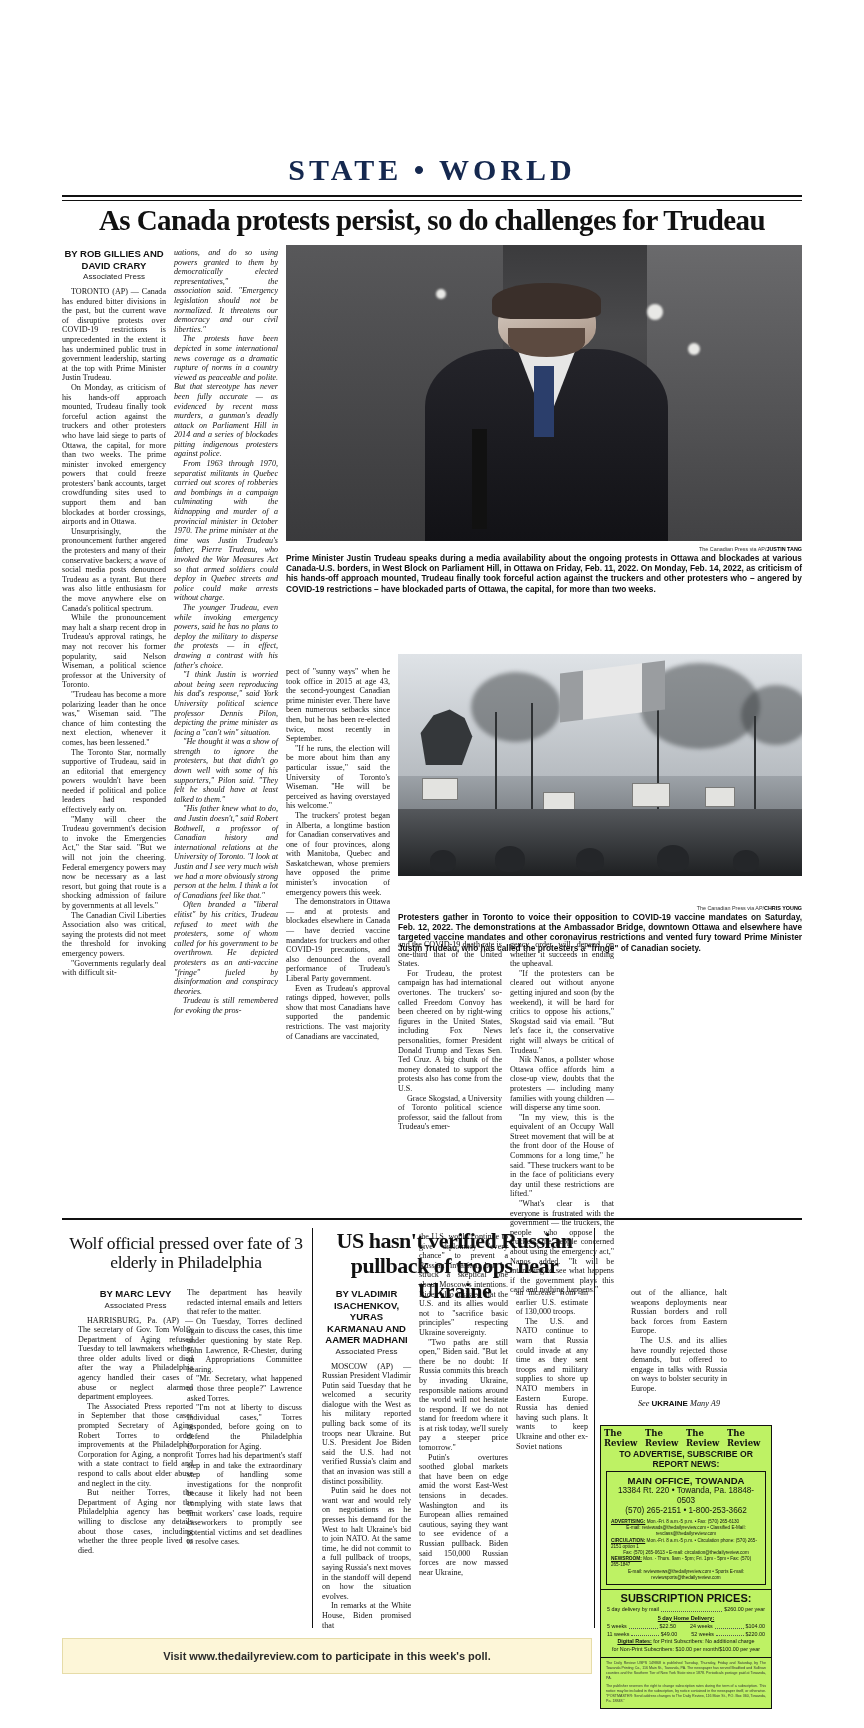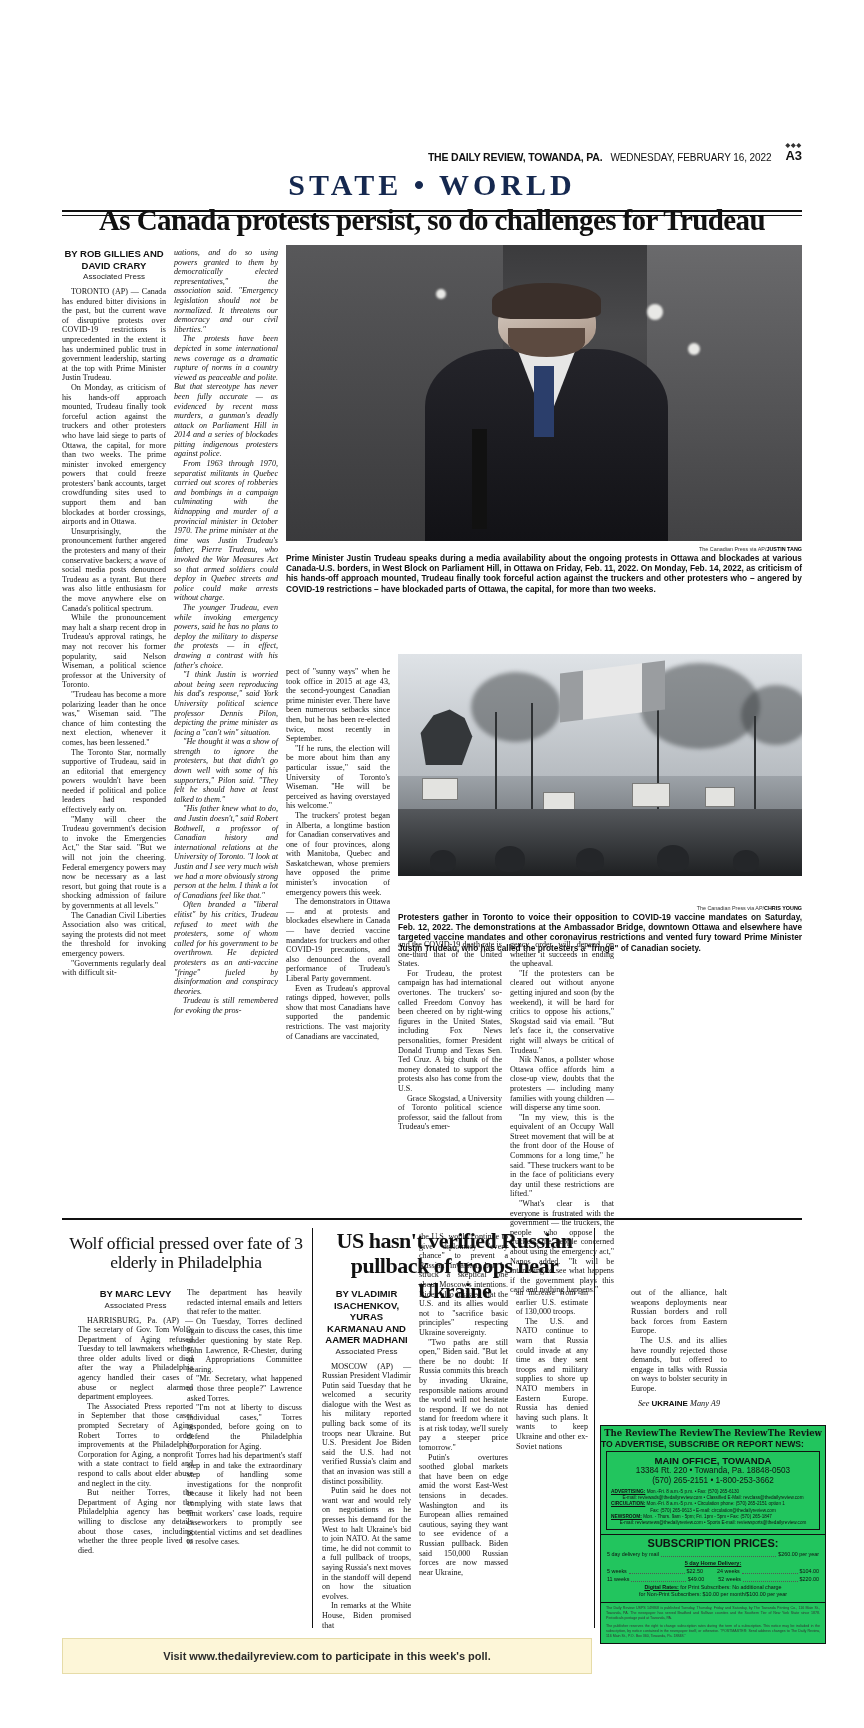--- a/index.html
+++ b/index.html
@@ -112,27 +112,27 @@
     font-family:"Liberation Serif",serif;font-weight:bold;font-size:22px;
     line-height:25px;letter-spacing:-0.5px;
   }
   .jump{
     text-align:center;font-family:"Liberation Serif",serif;font-style:italic;
     font-size:8.3px;margin-top:5px;
   }
   .jump b{font-family:"Liberation Sans",sans-serif;font-style:normal;font-size:8px;}
 
   
-  .adbox{position:absolute;left:600px;top:1425px;width:226px;border:1px solid #111;
-    background:#22c55e;box-sizing:border-box;}
+  .adbox{position:absolute;left:600px;top:1425px;width:172px;border:1px solid #111;
+    background:#bef264;box-sizing:border-box;}
   .ad-reviews{display:flex;justify-content:space-around;align-items:center;
     font-family:"Liberation Serif",serif;font-size:9px;padding:2px 3px 0;color:#111;}
   .ad-reviews span{font-family:"DejaVu Serif",serif;font-weight:bold;font-size:8.5px;}
   .ad-head{font-family:"Liberation Sans",sans-serif;font-weight:bold;font-size:8.6px;
-    text-align:left;padding:1px 0 2px;}
+    text-align:center;padding:1px 0 2px;}
   .ad-inner{border:1px solid #111;margin:0 5px 4px;padding:3px 4px;}
   .ad-office{font-family:"Liberation Sans",sans-serif;font-weight:bold;font-size:9.6px;text-align:center;}
   .ad-addr{font-family:"Liberation Sans",sans-serif;font-size:8.2px;text-align:center;line-height:10px;}
   .ad-fine{font-family:"Liberation Sans",sans-serif;font-size:4.6px;line-height:6.2px;margin-top:3px;}
   .ad-fine b{font-size:4.8px;text-decoration:underline;}
   .ad-fine .ctr{text-align:center;}
   .sub-head{font-family:"Liberation Sans",sans-serif;font-weight:bold;font-size:11px;
     text-align:center;border-top:1px solid #111;padding:2px 0;}
   .sub-body{padding:0 6px 3px;font-family:"Liberation Sans",sans-serif;font-size:5.4px;line-height:7.6px;}
   .sub-row{display:flex;justify-content:space-between;}
@@ -146,28 +146,20 @@
     background:#fdf6d8;border:1px solid #e6dca8;display:flex;align-items:center;
     justify-content:center;}
   .pollbar span{font-family:"Liberation Sans",sans-serif;font-weight:bold;font-size:11px;color:#2b2b2b;}
 </style>
 </head>
 <body>
 
 <div class="page">
 
   <div class="masthead">
-    <div class="mast-line">
-      <div class="mast-paper">THE DAILY REVIEW, TOWANDA, PA.</div>
-      <div class="mast-date">WEDNESDAY, FEBRUARY 16, 2022</div>
-      <div class="mast-folio">
-        <span class="folio-dots">◆◆◆</span>
-        <span>A3</span>
-      </div>
-    </div>
     <div class="section-title">STATE • WORLD</div>
     <div class="rule-double"></div>
   </div>
 
   <div class="headline-main">As Canada protests persist, so do challenges for Trudeau</div>
 
   <div class="col" style="left:62px;top:248px;width:104px;">
     <div class="byline">BY ROB GILLIES AND DAVID CRARY</div>
     <div class="byline-org">Associated Press</div>
     <div class="body-text">

